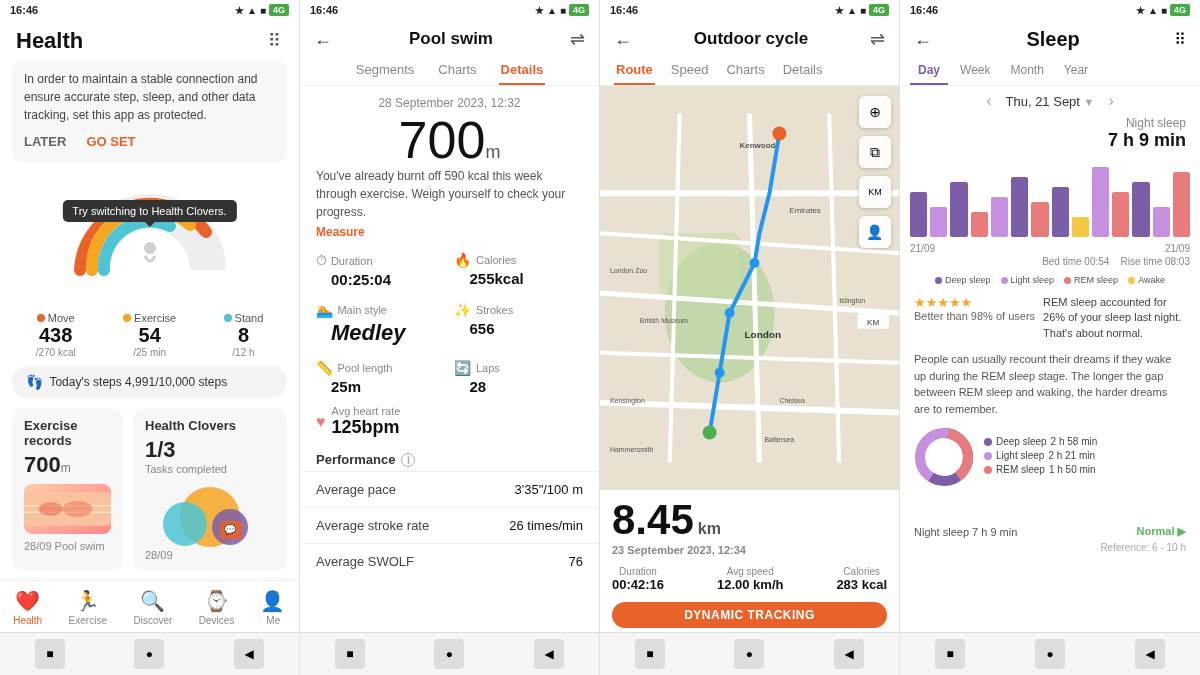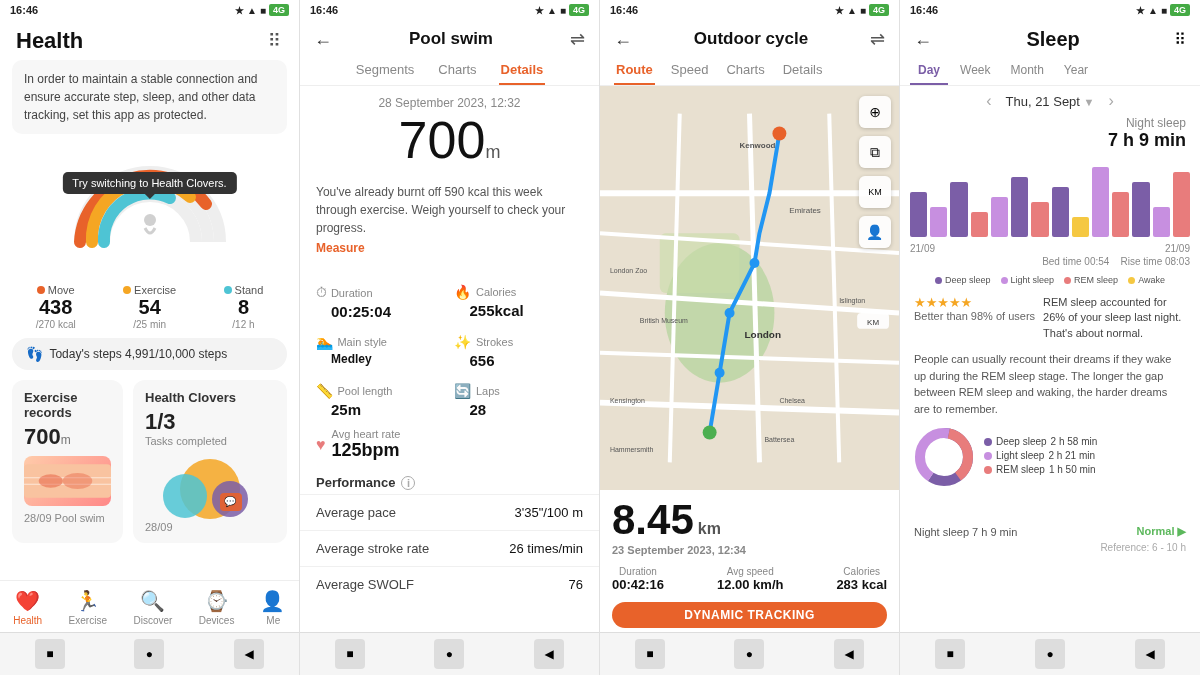--- a/index.html
+++ b/index.html
@@ -240,38 +240,38 @@
     .p2-distance {
       text-align: center;
       font-size: 52px;
       font-weight: 300;
       color: #111;
       line-height: 1;
     }
     .p2-distance-unit { font-size: 18px; color: #555; }
 
     .p2-calorie-msg {
-      margin: 17px 16px;
+      margin: 1px 16px;
       font-size: 12px;
       color: #555;
       line-height: 1.5;
     }
     .p2-measure { color: #e8622a; font-size: 12px; font-weight: 600; display: inline-block; margin-top: 2px; }
 
     .p2-details {
       display: grid;
       grid-template-columns: 1fr 1fr;
       gap: 14px 10px;
       padding: 10px 16px;
     }
     .p2-detail-item { display: flex; flex-direction: column; gap: 2px; }
     .p2-detail-label { font-size: 11px; color: #888; display: flex; align-items: center; gap: 4px; }
     .p2-detail-icon { font-size: 14px; }
     .p2-detail-value { font-size: 15px; font-weight: 600; color: #111; margin-left: 15px; }
-    .p2-detail-value.big { font-size: 12px; }
+    .p2-detail-value.big { font-size: 22px; font-style: italic; }
 
     .p2-perf-header {
       padding: 8px 16px 4px;
       font-size: 13px;
       font-weight: 600;
       color: #333;
       display: flex;
       align-items: center;
       gap: 6px;
     }
@@ -553,20 +553,24 @@
     </div>
   </div>
 
   <div class="p1-header">
     <span class="p1-title">Health</span>
     <span class="p1-menu">⠿</span>
   </div>
 
   <div class="p1-banner">
     <span>In order to maintain a stable connection and ensure accurate step, sleep, and other data tracking, set this app as protected.</span>
+    <div class="p1-banner-actions">
+      <span class="p1-later">LATER</span>
+      <span class="p1-goset">GO SET</span>
+    </div>
   </div>
 
   <div class="p1-ring-area">
     <svg class="p1-ring-svg" width="200" height="120" viewBox="0 0 200 120">
 
       <path d="M 30 100 A 70 70 0 0 1 170 100" fill="none" stroke="#eee" stroke-width="12"></path>
       <path d="M 42 100 A 58 58 0 0 1 158 100" fill="none" stroke="#eee" stroke-width="12"></path>
       <path d="M 54 100 A 46 46 0 0 1 146 100" fill="none" stroke="#eee" stroke-width="12"></path>
 
       <path d="M 30 100 A 70 70 0 0 1 156 62" fill="none" stroke="#e8622a" stroke-width="12" stroke-linecap="round"></path>

